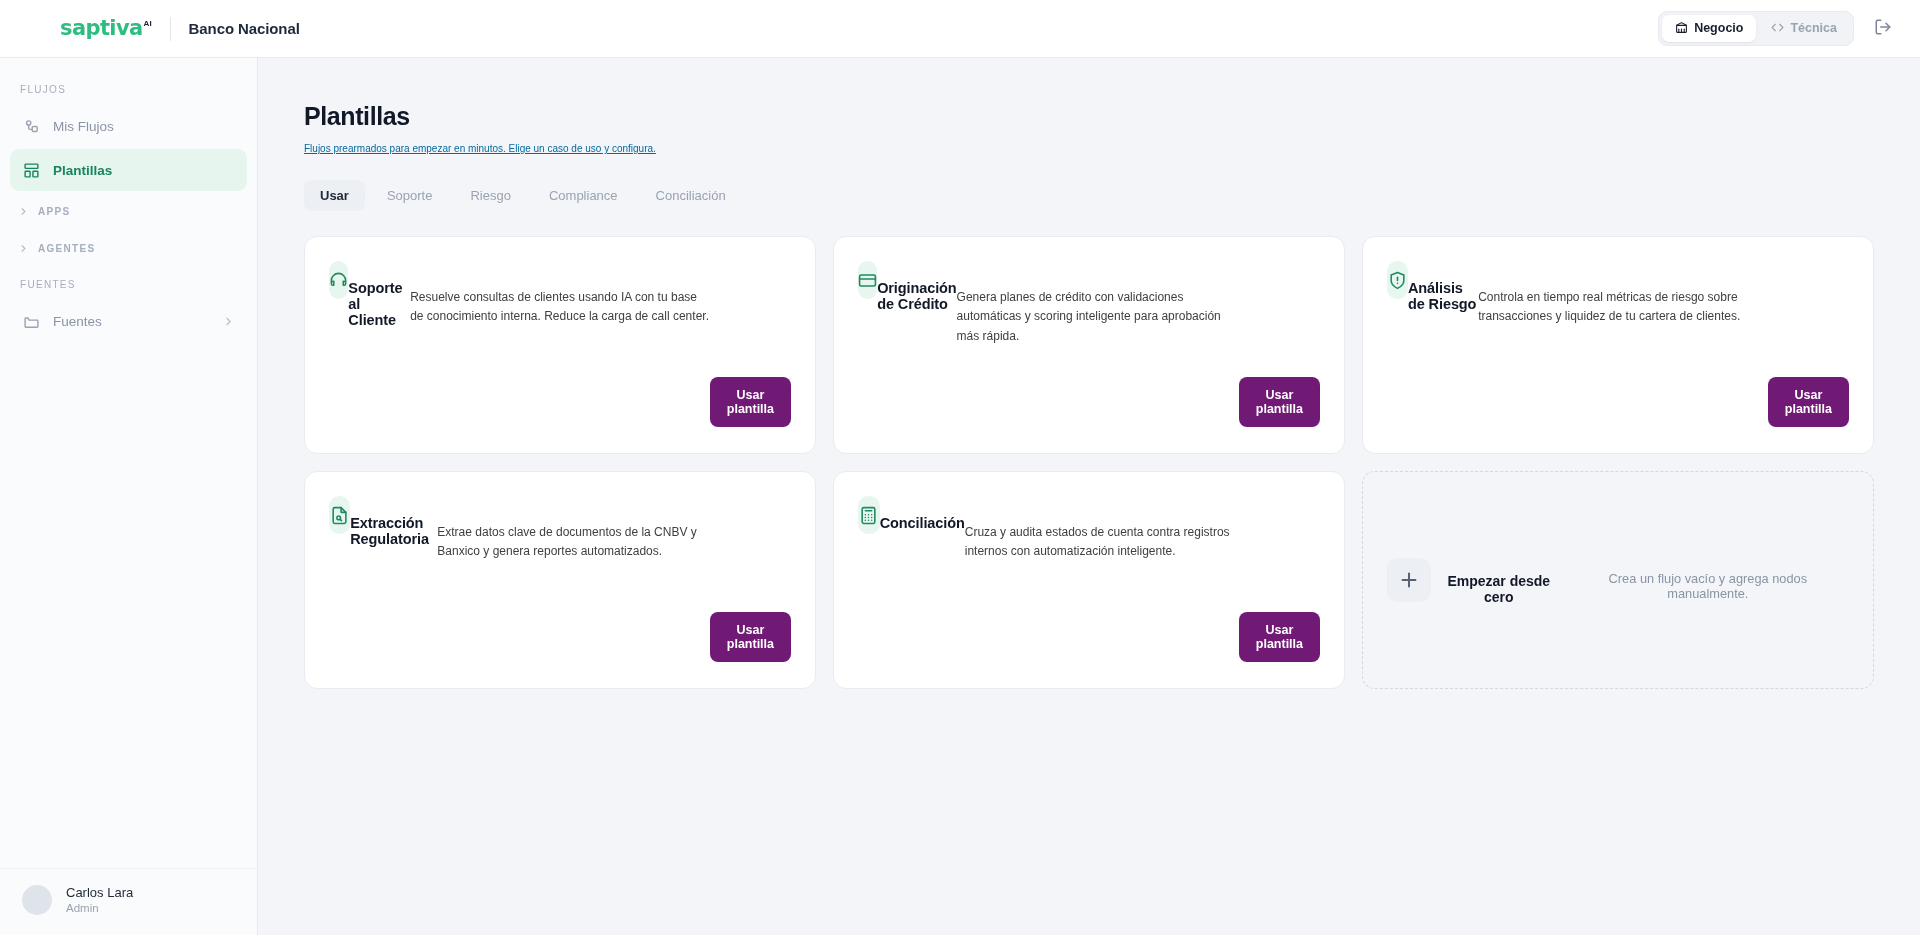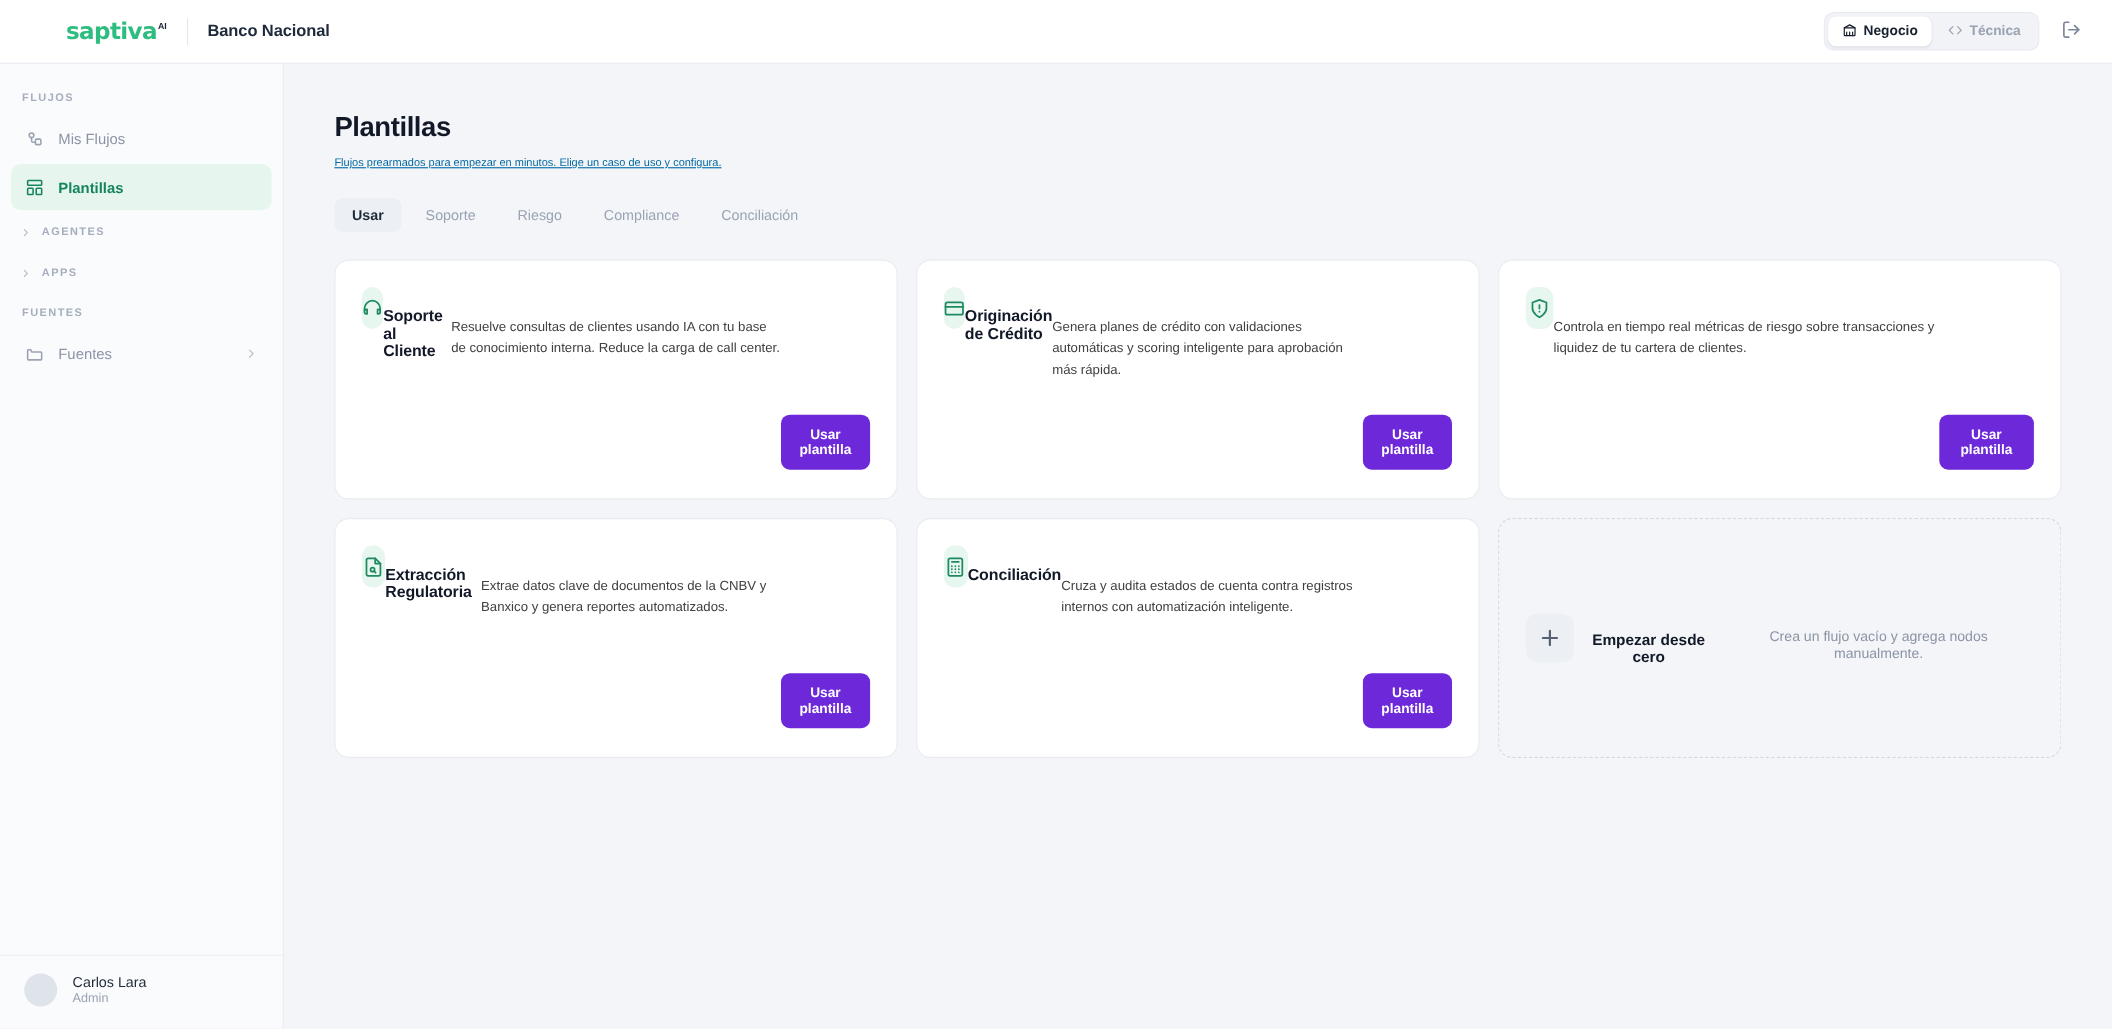--- a/index.html
+++ b/index.html
@@ -68,21 +68,21 @@
   
   .sidebar {
     width: 258px; flex: 0 0 258px;
     background: #fafbfd;
     border-right: 1px solid #e8eaf0;
     display: flex; flex-direction: column;
     padding-top: 14px;
   }
   .side-scroll { flex: 1 1 auto; overflow: hidden; }
   .side-section-label {
-    font-size: 10px; font-weight: 700; letter-spacing: 1.3px;
+    font-size: 10px; font-weight: 400; letter-spacing: 1.3px;
     color: #a6aebd; text-transform: uppercase;
     padding: 12px 20px 8px 20px;
   }
   .side-item {
     display: flex; align-items: center; gap: 13px;
     height: 42px; margin: 2px 10px; padding: 0 12px;
     border-radius: 9px; cursor: pointer;
     font-size: 13.5px; color: #8b94a5; font-weight: 400;
   }
   .side-item .ico { display: flex; width: 18px; justify-content: center; color: #9aa3b2; flex: 0 0 18px; }
@@ -136,21 +136,21 @@
   }
   .card-ico {
     width: 38px; height: 38px; border-radius: 10px;
     background: #e7f7ef; color: #1f8a60;
     display: flex; align-items: center; justify-content: center;
   }
   .card-title { font-size: 14.5px; font-weight: 700; color: #111827; margin-top: 19px; letter-spacing: -0.1px; }
   .card-desc { font-size: 12px; line-height: 1.62; color: #404040; margin-top: 27px; max-width: 460px; }
   .card-btn {
     margin-top: auto; align-self: flex-start;
-    background: #6d28d9; color: #ffffff;
+    background: #701a75; color: #ffffff;
     font-size: 12.5px; font-weight: 700;
     padding: 11px 17px; border-radius: 8px;
     border: none; cursor: pointer;
     font-family: "Liberation Sans", sans-serif;
   }
 
   .card.empty {
     background: transparent; border: 1.5px dashed #d2d7e0;
     align-items: center; justify-content: center; text-align: center;
     padding: 24px;
@@ -244,30 +244,30 @@
           </span>
           <span>Plantillas</span>
         </div>
 
         <div class="side-group">
           <span class="chev">
             <svg width="11" height="11" viewBox="0 0 24 24" fill="none" stroke="currentColor" stroke-width="2.5" stroke-linecap="round" stroke-linejoin="round">
                 <polyline points="9 18 15 12 9 6"></polyline>
               </svg>
           </span>
-          <span>AGENTES</span>
+          <span>APPS</span>
         </div>
 
         <div class="side-group">
           <span class="chev">
             <svg width="11" height="11" viewBox="0 0 24 24" fill="none" stroke="currentColor" stroke-width="2.5" stroke-linecap="round" stroke-linejoin="round">
                 <polyline points="9 18 15 12 9 6"></polyline>
               </svg>
           </span>
-          <span>APPS</span>
+          <span>AGENTES</span>
         </div>
 
         <div class="side-section-label">FUENTES</div>
 
         <div class="side-item">
           <span class="ico">
             <svg width="17" height="17" viewBox="0 0 24 24" fill="none" stroke="currentColor" stroke-width="2" stroke-linecap="round" stroke-linejoin="round">
               <path d="M4 20h16a1 1 0 0 0 1-1v-8a1 1 0 0 0-1-1H8.5L7 7H4a1 1 0 0 0-1 1v11a1 1 0 0 0 1 1z"></path>
             </svg>
           </span>
@@ -329,20 +329,21 @@
         </article>
 
         <article class="card">
           <div class="card-ico">
             <svg width="19" height="19" viewBox="0 0 24 24" fill="none" stroke="currentColor" stroke-width="2" stroke-linecap="round" stroke-linejoin="round">
               <path d="M12 22s8-4 8-10V5l-8-3-8 3v7c0 6 8 10 8 10z"></path>
               <line x1="12" y1="8" x2="12" y2="12"></line>
                 <line x1="12" y1="15.5" x2="12" y2="15.6"></line>
             </svg>
           </div>
+          <h3 class="card-title">Análisis de Riesgo</h3>
           <p class="card-desc">Controla en tiempo real métricas de riesgo sobre transacciones y liquidez de tu cartera de clientes.</p>
           <button class="card-btn">Usar plantilla</button>
         </article>
 
         <article class="card">
           <div class="card-ico">
             <svg width="19" height="19" viewBox="0 0 24 24" fill="none" stroke="currentColor" stroke-width="2" stroke-linecap="round" stroke-linejoin="round">
               <path d="M14 2H6a2 2 0 0 0-2 2v16a2 2 0 0 0 2 2h12a2 2 0 0 0 2-2V8z"></path>
               <polyline points="14 2 14 8 20 8"></polyline>
               <circle cx="11" cy="15" r="2.3"></circle>

